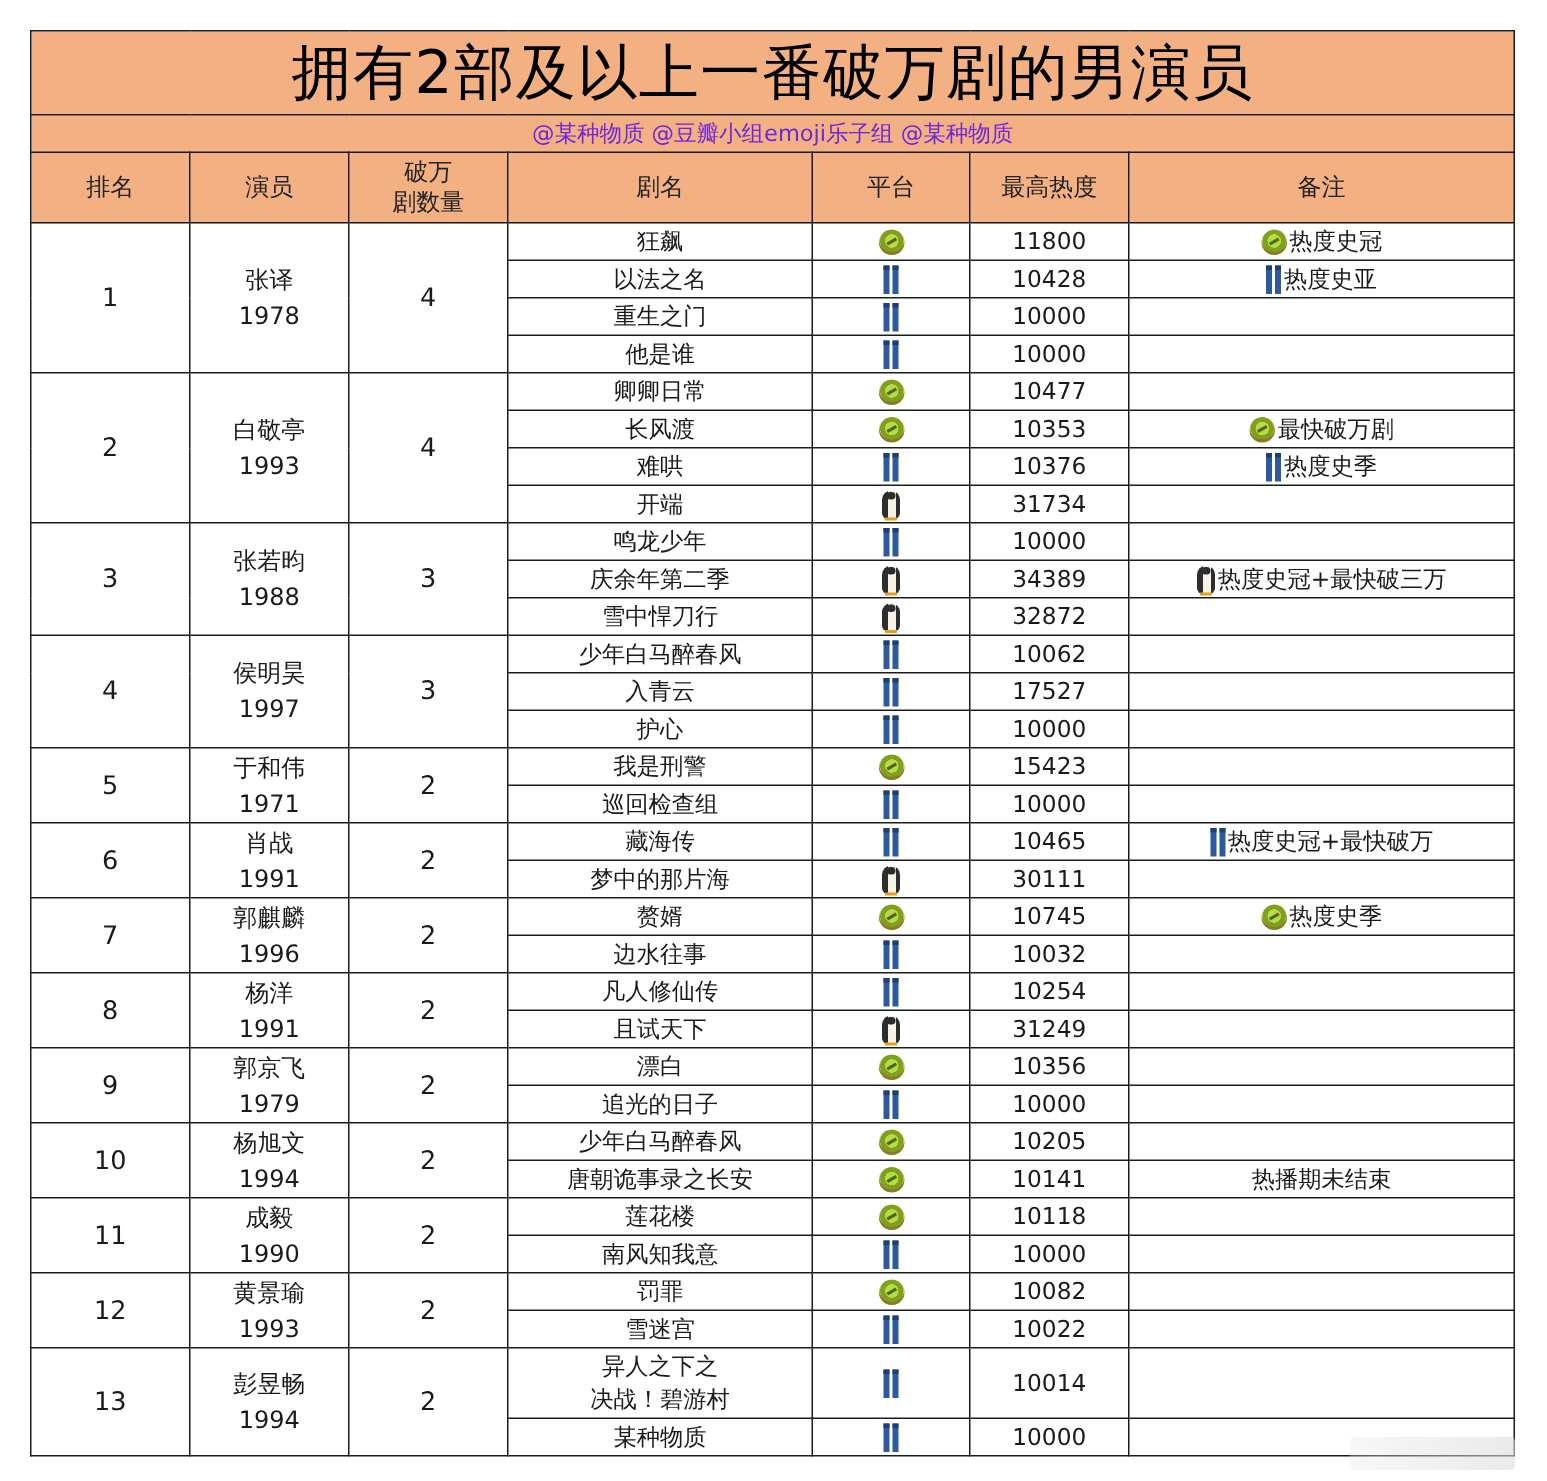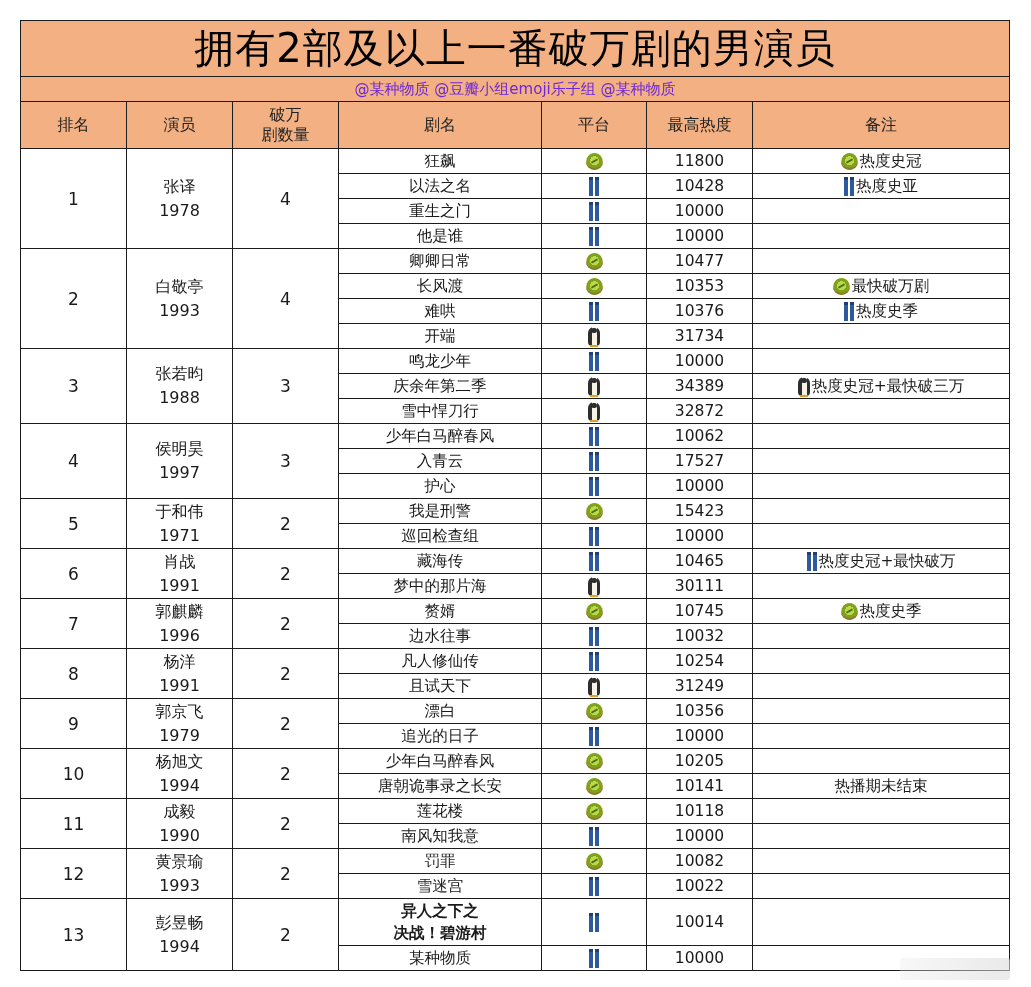--- a/index.html
+++ b/index.html
@@ -8,21 +8,21 @@
   .sheet { position: absolute; left: 20px; top: 20px; width: 989px; }
   table { border-collapse: collapse; width: 989px; table-layout: fixed; }
   td, th { border: 1px solid #1c1c1c; text-align: center; vertical-align: middle; padding: 0; font-weight: normal; }
   .title-row td { background: #f2b083; height: 45px; font-size: 40px; color: #000000; letter-spacing: 1px; }
   .sub-row td { background: #f2b083; height: 24px; font-size: 15px; color: #6d28d9; }
   .head-row th { background: #f2b083; height: 46px; font-size: 16px; color: #222; line-height: 20px; }
   td.cell { font-size: 15.5px; height: 24px; line-height: 24px; background: #fff; }
   td.rank { font-size: 17px; }
   td.actor { font-size: 16px; line-height: 24px; }
   td.count { font-size: 17px; }
-  td.show-tall { height: 46px; line-height: 22px; font-weight: bold; }
+  td.show-tall { height: 46px; line-height: 22px; }
   .group-sep td { border-top-color: #8a8a8a; }
   .icon { display: inline-block; vertical-align: middle; }
   .kiwi { width: 17px; height: 17px; border-radius: 50%;
           background: radial-gradient(circle at 50% 45%, #b9d84a 0 35%, #7ea21c 36% 60%, #c7b860 61% 100%);
           box-shadow: inset 0 -2px 0 #8a7a2a; position: relative; }
   .kiwi::after { content: ""; position: absolute; left: 5px; top: 7px; width: 7px; height: 2px;
                  background: #4d6a10; transform: rotate(-30deg); }
   .jeans { width: 10px; height: 19px; position: relative; }
   .jeans::before, .jeans::after { content: ""; position: absolute; top: 0; width: 4px; height: 19px; background: #2d5a9e; }
   .jeans::before { left: 0; border-top: 3px solid #1f3f73; height: 16px; }

